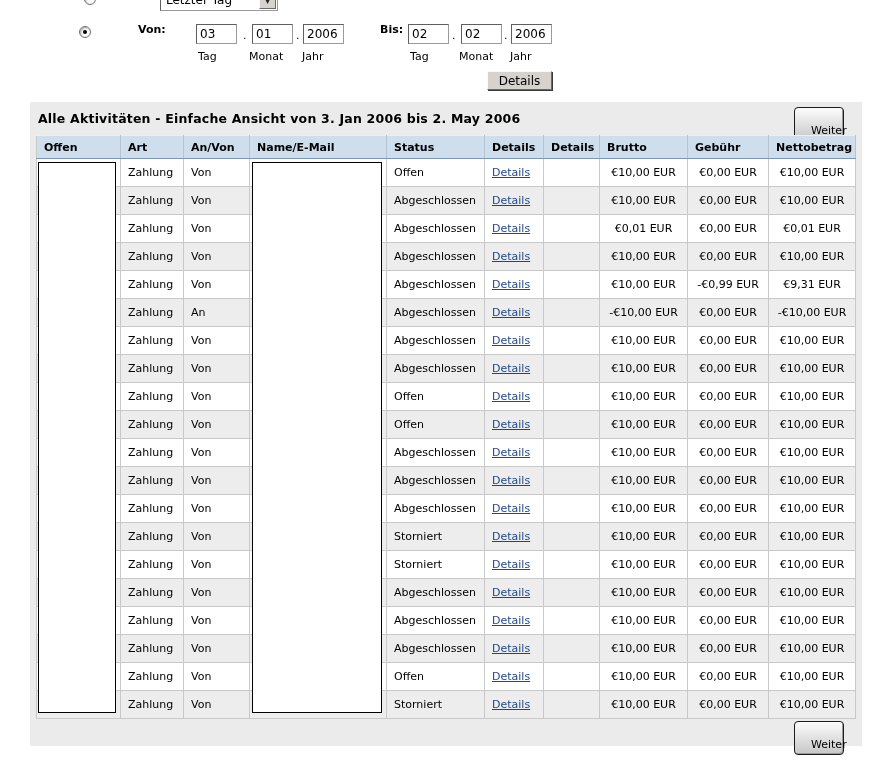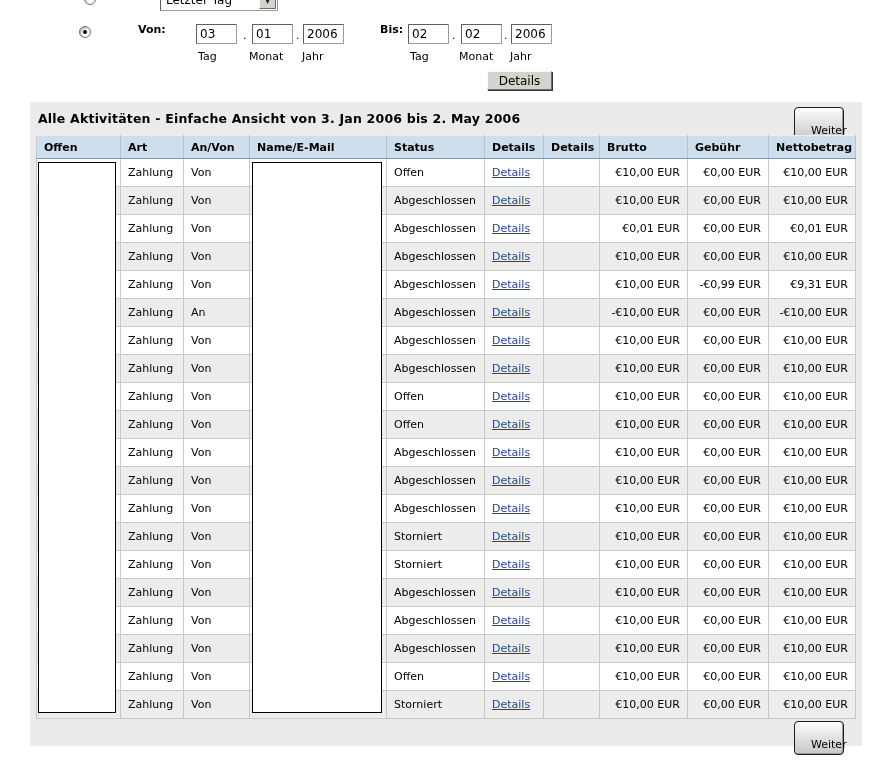--- a/index.html
+++ b/index.html
@@ -79,21 +79,21 @@
     border-right:1px solid #b6c3d1;border-bottom:1px solid var(--header-sep);
     border-top:1px solid #e9f0f7;overflow:hidden;white-space:nowrap;
   }
   table.txn th.num{text-align:left;}
   table.txn td{
     height:28px;padding:0 7px;background:#fff;
     border-right:1px solid var(--grid);border-bottom:1px solid var(--grid);
     overflow:hidden;white-space:nowrap;
   }
   table.txn tr.alt td{background:var(--row-alt);}
-  table.txn td.num{text-align:right;}
+  table.txn td.num{text-align:center;}
   a.details{color:var(--link);text-decoration:underline;cursor:pointer;}
   .redact{
     position:absolute;background:#fff;border:1px solid #000;
   }
 </style>
 </head>
 <body>
 
 <div>
   <span class="radio" style="left:84px;top:-7px"></span>

